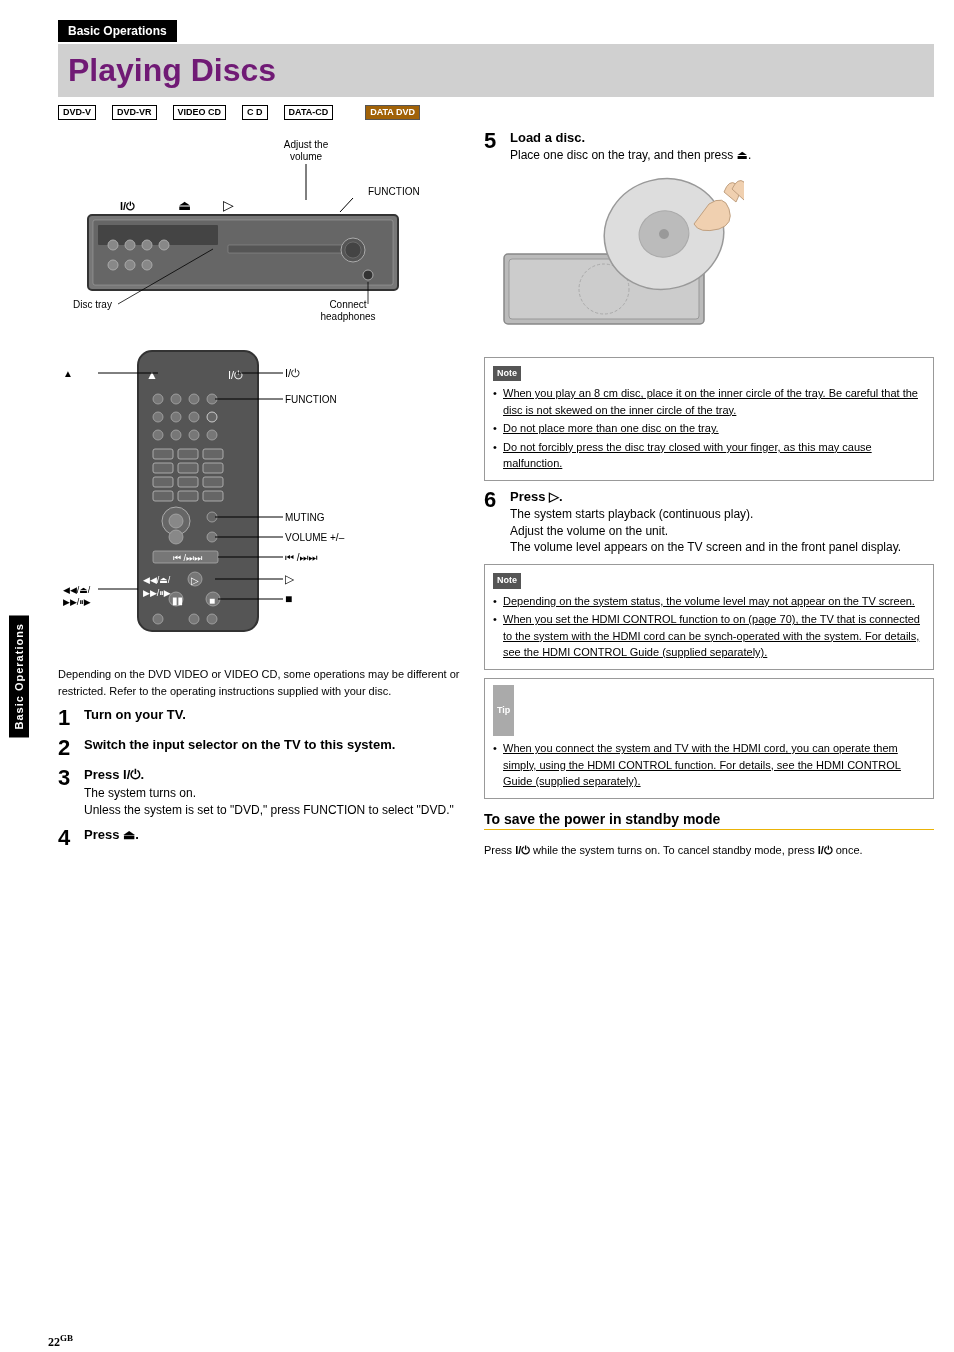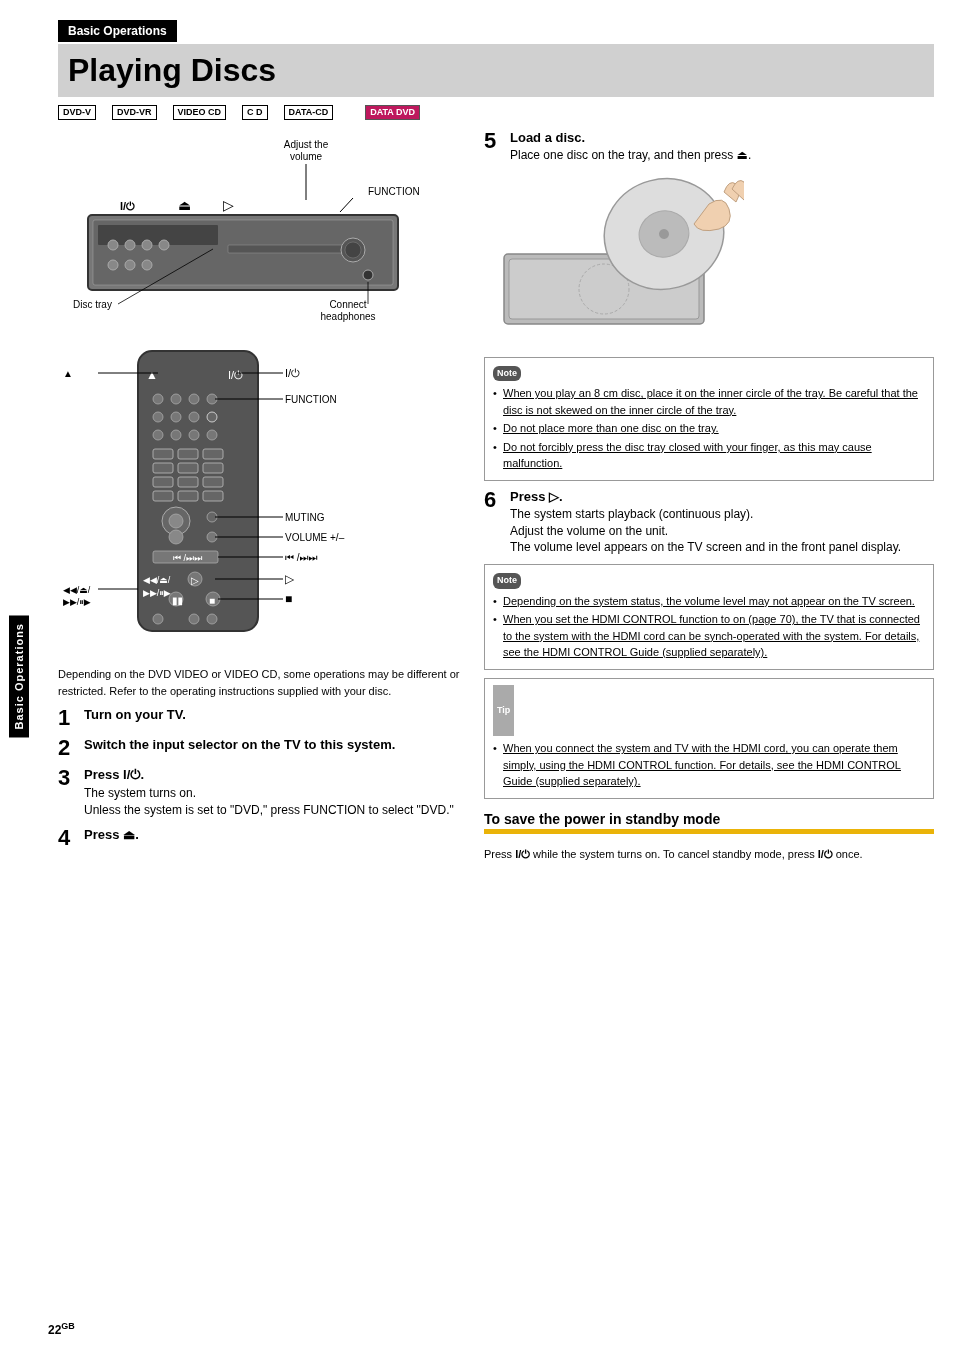--- a/index.html
+++ b/index.html
@@ -54,39 +54,39 @@
       margin-bottom: 2px;
     }
     .title-box {
       background: #d0d0d0;
       padding: 8px 10px;
       margin-bottom: 8px;
     }
     .main-title {
       font-size: 32px;
       font-weight: bold;
-      color: #000000;
+      color: #701a75;
     }
 
     
     .format-badges {
       display: flex;
       gap: 16px;
       flex-wrap: wrap;
       margin-bottom: 10px;
     }
     .badge {
       border: 1.5px solid #000;
       padding: 1px 4px;
       font-size: 9px;
       font-weight: bold;
       background: #fff;
     }
     .badge-dark {
-      background: #be185d;
+      background: #a16207;
       color: #fff;
       border-color: #555;
     }
 
     
     .two-col {
       display: flex;
       gap: 6px;
     }
     .left-col {
@@ -131,48 +131,48 @@
       line-height: 1.5;
     }
     .note-label {
       background: #555;
       color: #fff;
       font-size: 9px;
       font-weight: bold;
       padding: 1px 4px;
       display: inline-block;
       margin-bottom: 4px;
-      border-radius: 6px;
     }
     .tip-label {
       background: #aaa;
       color: #fff;
       font-size: 9px;
       font-weight: bold;
       padding: 19px 4px;
       display: inline-block;
       margin-bottom: 4px;
     }
 
     
     .standby-title {
       font-weight: bold;
       font-size: 14px;
       margin: 12px 0 6px 0;
-      border-bottom: 5px solid #eab308;
+      border-bottom: 1px solid #eab308;
       padding-bottom: 2px;
     }
 
     
     .page-number {
       position: absolute;
-      bottom: 15px;
+      bottom: 2px;
       left: 48px;
       font-size: 12px;
       font-weight: bold;
+      font-family: Liberation Serif, serif;
     }
 
     .body-text {
       font-size: 11px;
       line-height: 1.5;
       margin-bottom: 8px;
       margin-top: 12px;
     }
 
     

